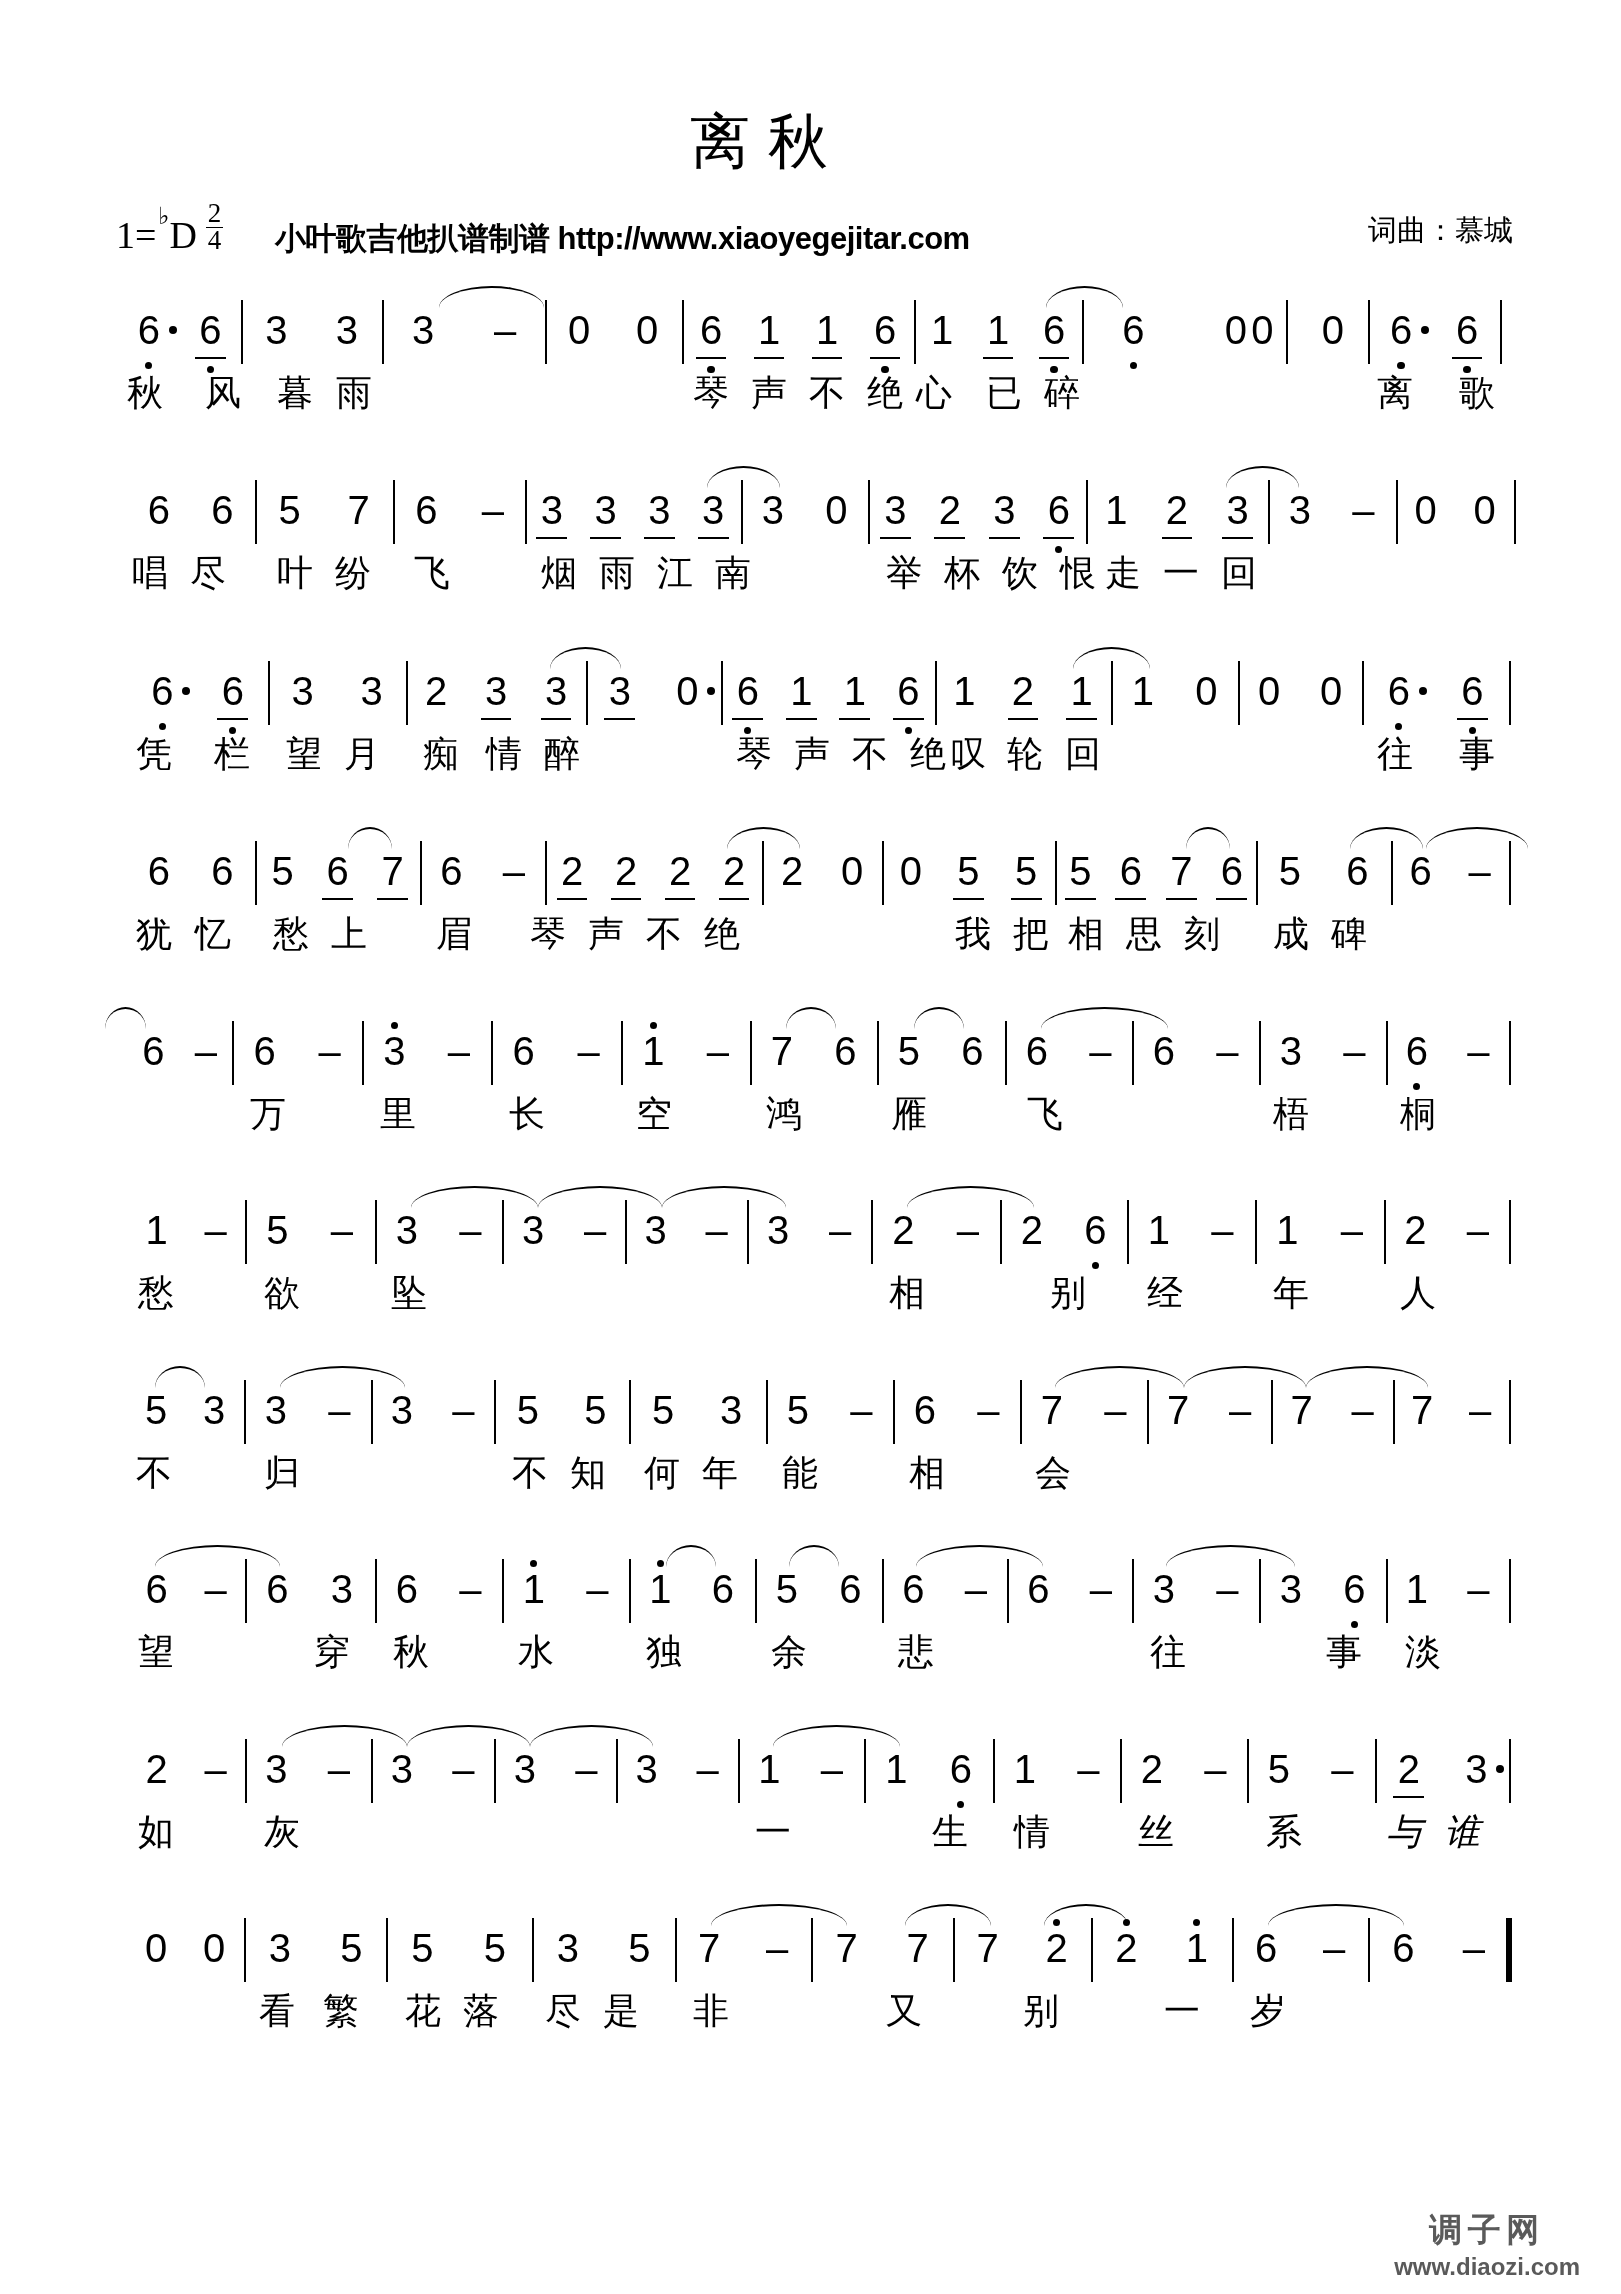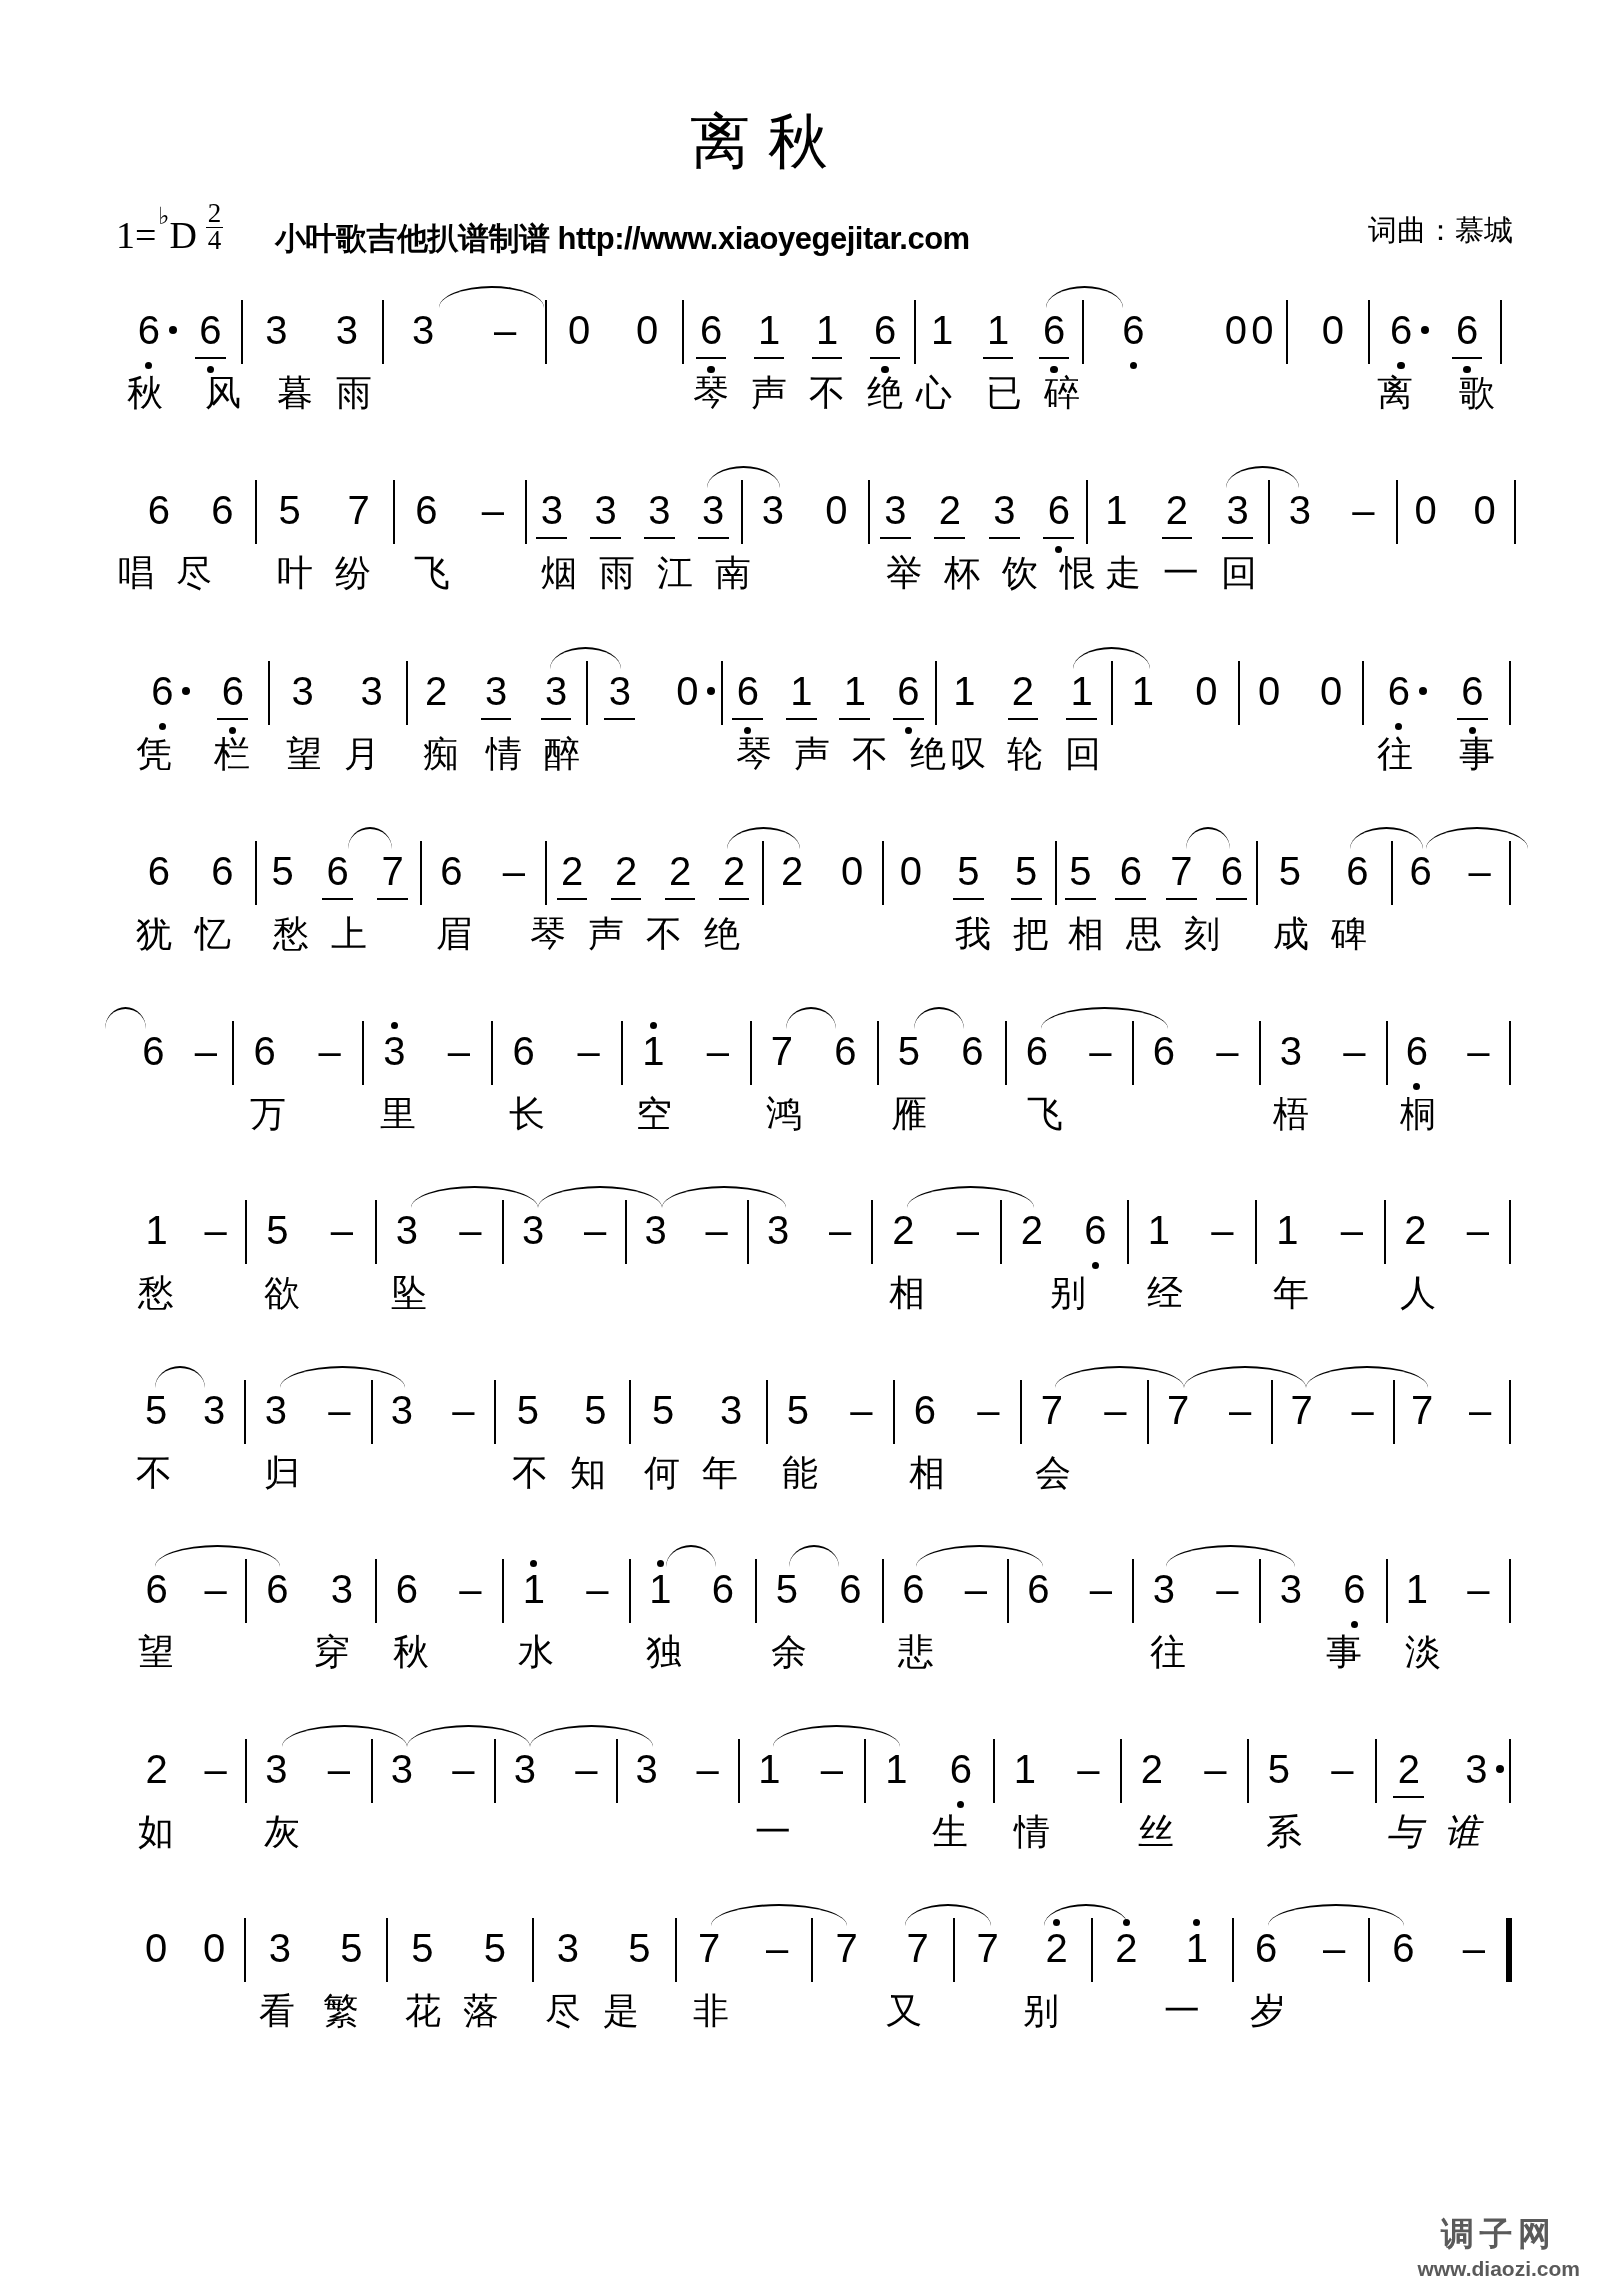--- a/index.html
+++ b/index.html
@@ -23,21 +23,21 @@
           font-family:"Liberation Sans","DejaVu Sans",sans-serif; }
   .note.ul::after { content:""; position:absolute; left:-3.6px; right:-3.6px; bottom:-5.5px; height:1.8px; background:#000; }
   .note .lo { position:absolute; left:50%; margin-left:-3.6px; width:7.3px; height:7.3px; border-radius:50%; background:#000; bottom:-16.4px; }
   .note.ul .lo, .note.ul2 .lo { bottom:-20px; }
   .note .hi { position:absolute; left:50%; margin-left:-3.6px; width:7.3px; height:7.3px; border-radius:50%; background:#000; top:-7.3px; }
   .note .dot { position:absolute; right:-16.4px; top:18px; width:8.2px; height:8.2px; border-radius:50%; background:#000; }
   .lyric { position:absolute; top:98px; font-size:36px; line-height:44px; white-space:nowrap; letter-spacing:0; }
   .slur { position:absolute; border-top:2.7px solid #000; border-radius:50% 50% 0 0 / 100% 100% 0 0; height:20px; top:12.7px; }
   .watermark { position:absolute; right:42px; bottom:14.5px; text-align:center; color:#5a5a5a; }
   .watermark .cn { font-size:33px; font-weight:bold; letter-spacing:5.5px; }
-  .watermark .url { font-size:21px; font-weight:bold; }
+  .watermark .url { font-size:24px; font-weight:bold; }
 </style>
 </head>
 <body>
 
 <div class="title">离秋</div>
 
 <div class="key">
   <span>1=</span>
   <span class="flat">♭</span>
   <span>D</span>
@@ -157,21 +157,21 @@
       <div class="measure" style="left: 1268px; width: 127px;">
         <span class="note">3</span>
         <span class="note">–</span>
       </div>
       <div class="measure" style="left: 1396px; width: 118px;">
         <span class="note">0</span>
         <span class="note">0</span>
       </div>
       <div class="slur" style="left: 707px; width: 73px;"></div>
       <div class="slur" style="left: 1226px; width: 73px;"></div>
-      <div class="lyric" style="left: 118px; letter-spacing: 22px;">唱尽</div>
+      <div class="lyric" style="left: 132px; letter-spacing: 22px;">唱尽</div>
       <div class="lyric" style="left: 277px; letter-spacing: 22px;">叶纷</div>
       <div class="lyric" style="left: 414px; letter-spacing: 0px;">飞</div>
       <div class="lyric" style="left: 541px; letter-spacing: 22px;">烟雨江南</div>
       <div class="lyric" style="left: 886px; letter-spacing: 22px;">举杯饮恨</div>
       <div class="lyric" style="left: 1105px; letter-spacing: 22px;">走一回</div>
     </div>
     <div class="row" style="top: 634px;">
       <div class="bar" style="left: 268px;"></div>
       <div class="bar" style="left: 406px;"></div>
       <div class="bar" style="left: 586px;"></div>

